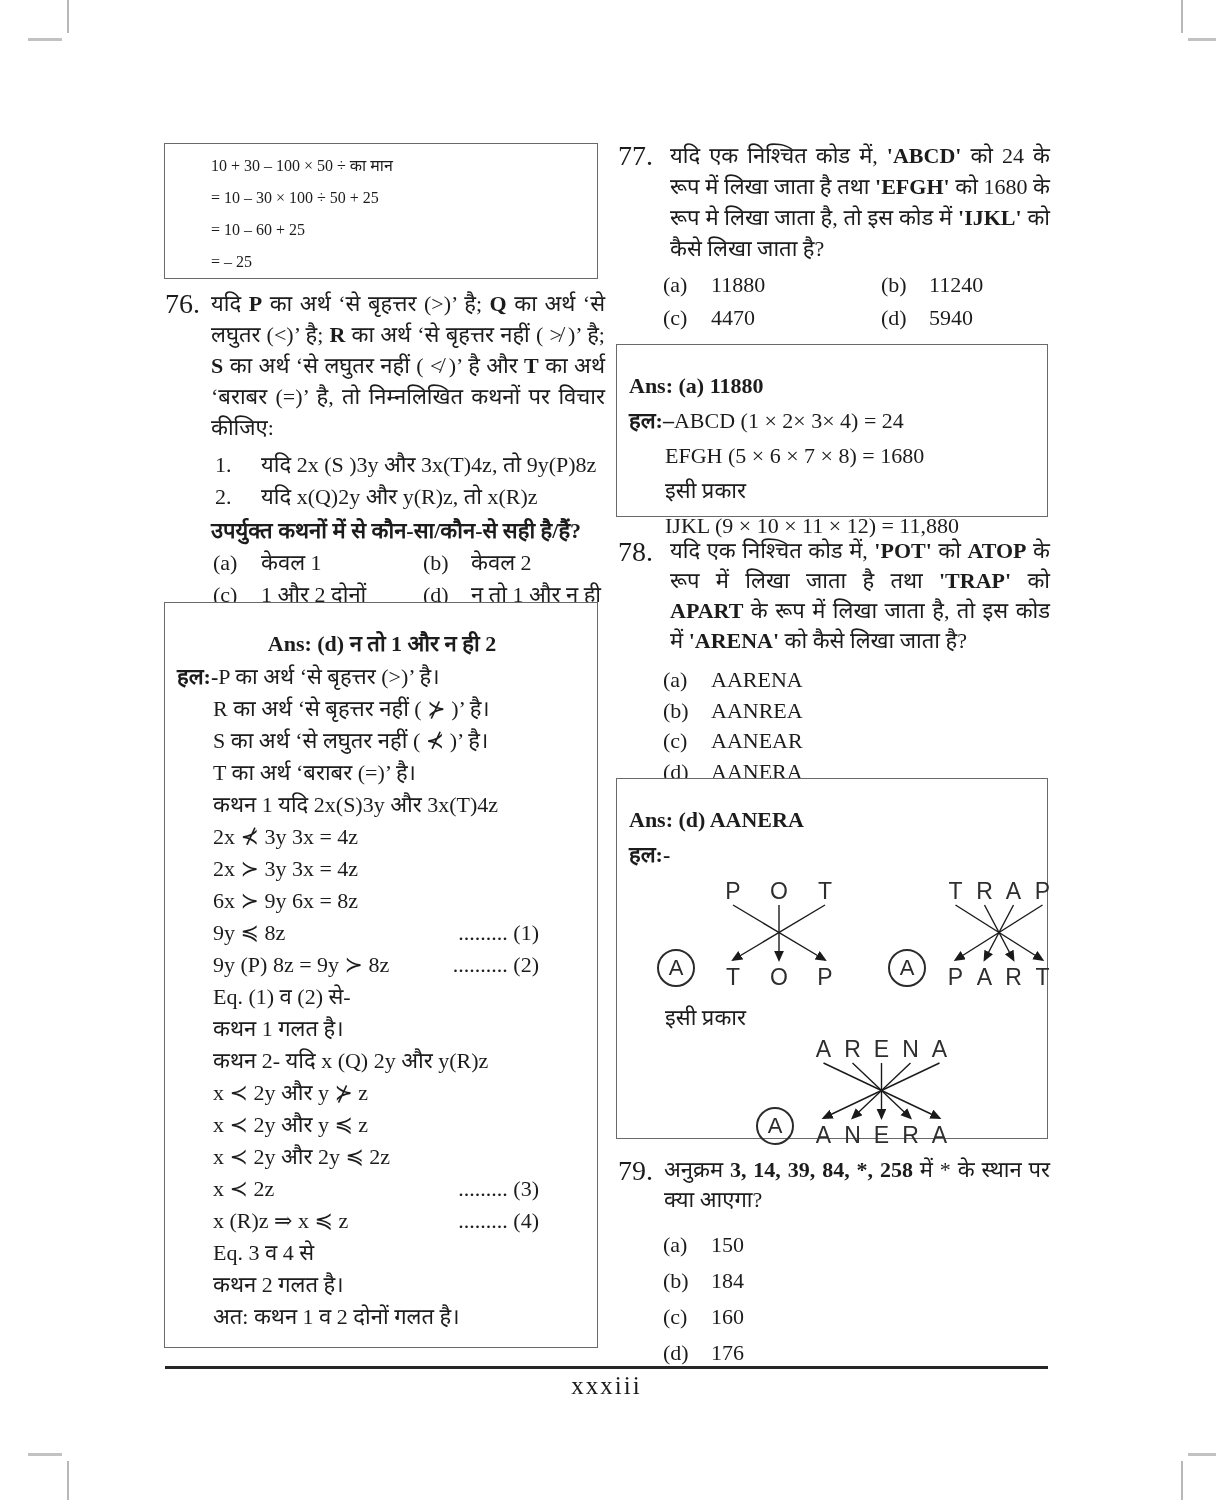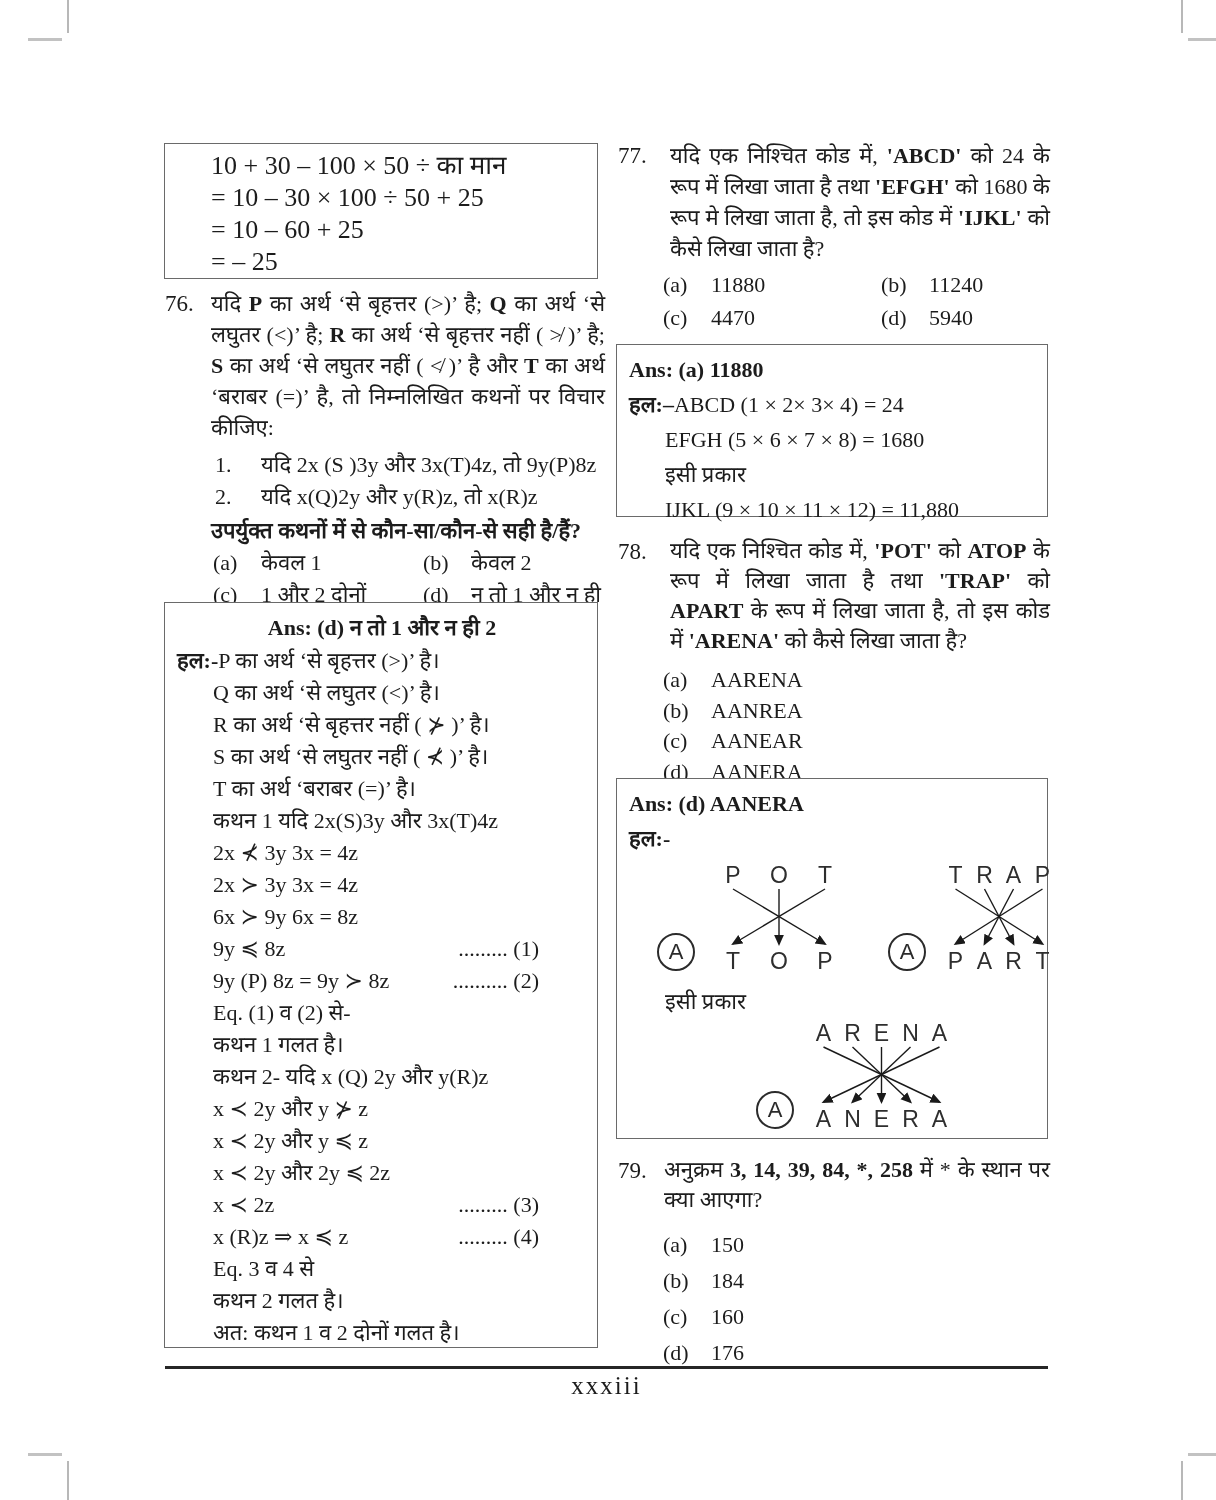--- a/index.html
+++ b/index.html
@@ -8,26 +8,26 @@
   .crop{position:absolute;background:#c2c2c2;}
   .crop.v{width:2px;background:#b8b8b8;}
   .crop.h{height:3px;}
 
   
   .abs{position:absolute;}
   .box{border:1.5px solid #6a6a6a;box-sizing:border-box;background:#fff;}
   .b{font-weight:bold;}
 
   
-  .prev-box{left:164px;top:143px;width:434px;height:136px;padding:6px 10px 0 46px;font-size:26px;}
+  .prev-box{left:164px;top:143px;width:434px;height:136px;padding:6px 10px 0 46px;font-size:16px;}
   .prev-box .sol-line{line-height:34px;white-space:nowrap;}
 
   
   .q-row{display:flex;}
-  .q-num{width:46px;flex:0 0 46px;font-size:23px;line-height:31px;}
+  .q-num{width:46px;flex:0 0 46px;font-size:28px;line-height:31px;}
   .q-text{margin:0;text-align:justify;font-size:22px;}
   .q76 .q-text{line-height:31px;width:394px;}
   .q77 .q-text,.q78 .q-text{line-height:31px;width:387px;margin-left:6px;}
   .q79 .q-text{line-height:30px;width:387px;}
 
   .stmts{margin:6px 0 0 50px;}
   .stmt-row{display:flex;line-height:32px;font-size:22px;}
   .stmt-num{width:46px;flex:0 0 46px;}
   .q-bold{margin:2px 0 0 46px;font-weight:bold;font-size:22px;line-height:32px;}
 
@@ -37,21 +37,21 @@
   .options .opt .lab{width:48px;flex:0 0 48px;}
   .q77-opts{margin-top:4px;}
   .q77-opts .opt{line-height:33px;}
   .q78-opts{margin-top:9px;}
   .q78-opts .opt{line-height:30.5px;}
   .q79-opts{margin-top:12px;}
   .q79-opts .opt{line-height:36px;}
 
   
   .ans-head{margin:0;font-weight:bold;font-size:22px;line-height:34px;}
-  .ans-box{padding:8px 10px 0 12px;font-size:22px;}
+  .ans-box{padding:24px 10px 0 12px;font-size:22px;}
   .sol-line{display:flex;white-space:nowrap;}
   .ans-lines .sol-line{line-height:32px;}
   .sol-line.indent{margin-left:36px;}
   .eq{margin-left:auto;margin-right:48px;}
   .ans76{left:164px;top:602px;width:434px;height:746px;text-align:center;}
   .ans77{left:616px;top:344px;width:432px;height:173px;}
   .ans77 .sol-line{line-height:35px;}
   .ans78{left:616px;top:778px;width:432px;height:361px;}
   .ans78 .sol-line{line-height:35px;}
 
@@ -137,23 +137,20 @@
         </div>
       </div>
   </div>
 
   <div class="abs box ans-box ans76">
     <p class="ans-head">Ans: (d) न तो 1 और न ही 2</p>
     <div class="ans-lines">
         <div class="sol-line">
           <span class="b">हल:- </span>
           <span>P का अर्थ ‘से बृहत्तर (&gt;)’ है।</span>
-        </div>
-        <div class="sol-line indent">
-          <span>Q का अर्थ ‘से लघुतर (&lt;)’ है।</span>
         </div>
         <div class="sol-line indent">
           <span>R का अर्थ ‘से बृहत्तर नहीं ( ⊁ )’ है।</span>
         </div>
         <div class="sol-line indent">
           <span>S का अर्थ ‘से लघुतर नहीं ( ⊀ )’ है।</span>
         </div>
         <div class="sol-line indent">
           <span>T का अर्थ ‘बराबर (=)’ है।</span>
         </div>

